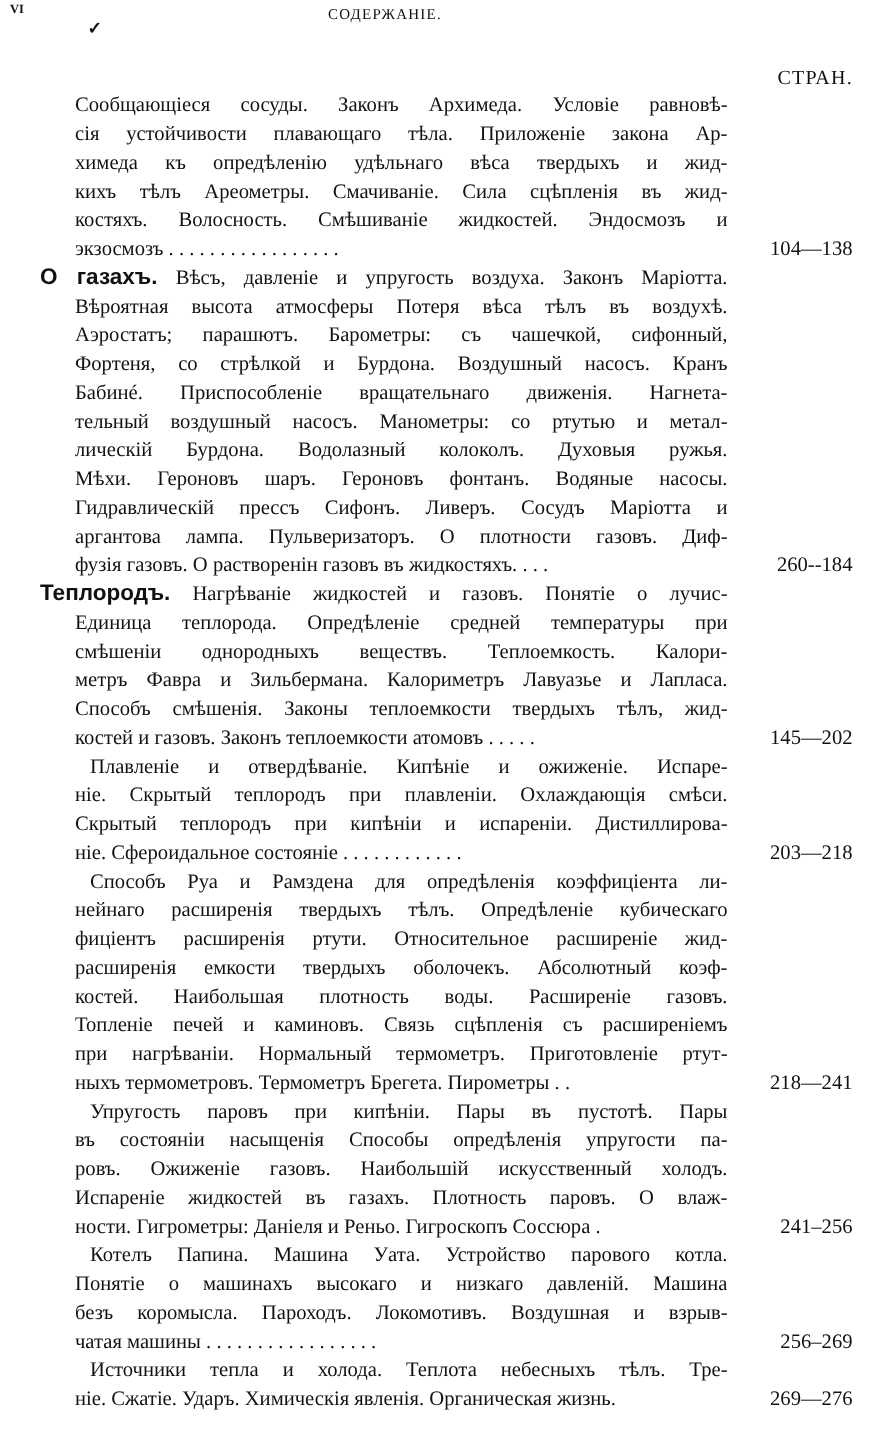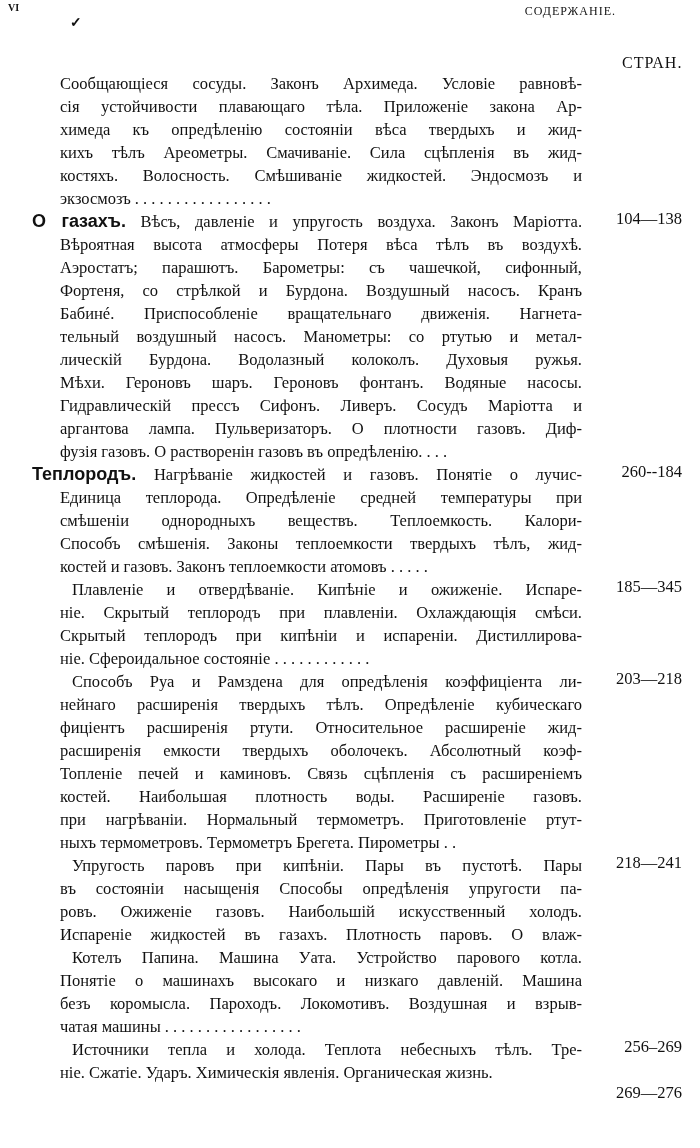--- a/index.html
+++ b/index.html
@@ -1,49 +1,49 @@
 <!DOCTYPE html>
 <html><head>
 <meta charset="utf-8">
 <style>
   html,body{margin:0;padding:0;background:#fff;}
   body{width:700px;height:1148px;overflow:hidden;position:relative;
        font-family:"Liberation Serif","DejaVu Serif",serif;color:#111;}
   .pnum{position:absolute;left:8px;top:2px;font-size:10px;font-weight:bold;}
-  .runhead{position:absolute;left:0;width:616px;top:4px;text-align:right;
+  .runhead{position:absolute;left:0;width:616px;top:4px;text-align:center;
            font-size:12px;letter-spacing:1px;}
   .mark{position:absolute;left:70px;top:14px;font-size:14px;font-weight:bold;}
   .colhead{position:absolute;left:622px;top:54px;font-size:16px;letter-spacing:1px;}
   .toc{position:absolute;left:0;top:72px;width:700px;}
   .line{position:relative;height:23px;line-height:23px;font-size:16.5px;white-space:nowrap;}
   .txt{position:absolute;left:60px;width:522px;text-align:justify;text-align-last:justify;overflow:hidden;}
   .txt.last{text-align-last:left;}
   .txt.ind{left:72px;width:510px;}
   .txt.head{left:32px;width:550px;}
-  .pages{position:absolute;right:18px;font-size:16.5px;margin-top:20px;}
+  .pages{position:absolute;right:18px;font-size:16.5px;}
   b{font-family:"Liberation Sans","DejaVu Sans",sans-serif;font-size:18px;}
 </style>
 </head>
 <body>
 
 <div class="pnum">VI</div>
 <div class="mark">✓</div>
 <div class="runhead">СОДЕРЖАНІЕ.</div>
 <div class="colhead">СТРАН.</div>
 
 <div class="toc" id="toc">
     <div>
       <div class="line">
         <div class="txt"><span>Сообщающіеся сосуды. Законъ Архимеда. Условіе равновѣ-</span></div>
       </div>
       <div class="line">
         <div class="txt"><span>сія устойчивости плавающаго тѣла. Приложеніе закона Ар-</span></div>
       </div>
       <div class="line">
-        <div class="txt"><span>химеда къ опредѣленію состояніи вѣса твердыхъ и жид-</span></div>
+        <div class="txt"><span>химеда къ опредѣленію удѣльнаго вѣса твердыхъ и жид-</span></div>
       </div>
       <div class="line">
         <div class="txt"><span>кихъ тѣлъ Ареометры. Смачиваніе. Сила сцѣпленія въ жид-</span></div>
       </div>
       <div class="line">
         <div class="txt"><span>костяхъ. Волосность. Смѣшиваніе жидкостей. Эндосмозъ и</span></div>
       </div>
       <div class="line">
         <div class="txt last"><span>экзосмозъ . . . . . . . . . . . . . . . . .</span></div>
         <div class="pages">104—138</div>
@@ -74,40 +74,43 @@
       <div class="line">
         <div class="txt"><span>Мѣхи. Героновъ шаръ. Героновъ фонтанъ. Водяные насосы.</span></div>
       </div>
       <div class="line">
         <div class="txt"><span>Гидравлическій прессъ Сифонъ. Ливеръ. Сосудъ Маріотта и</span></div>
       </div>
       <div class="line">
         <div class="txt"><span>аргантова лампа. Пульверизаторъ. О плотности газовъ. Диф-</span></div>
       </div>
       <div class="line">
-        <div class="txt last"><span>фузія газовъ. О растворенін газовъ въ опредѣленію. . . .</span></div>
+        <div class="txt last"><span>фузія газовъ. О растворенін газовъ въ жидкостяхъ. . . .</span></div>
         <div class="pages">260--184</div>
       </div>
     </div>
     <div>
       <div class="line">
         <div class="txt head"><b>Теплородъ.</b> <span>Нагрѣваніе жидкостей и газовъ. Понятіе о лучис-</span></div>
       </div>
       <div class="line">
         <div class="txt"><span>Единица теплорода. Опредѣленіе средней температуры при</span></div>
       </div>
       <div class="line">
         <div class="txt"><span>смѣшеніи однородныхъ веществъ. Теплоемкость. Калори-</span></div>
       </div>
       <div class="line">
+        <div class="txt"><span>метръ Фавра и Зильбермана. Калориметръ Лавуазье и Лапласа.</span></div>
+      </div>
+      <div class="line">
         <div class="txt"><span>Способъ смѣшенія. Законы теплоемкости твердыхъ тѣлъ, жид-</span></div>
       </div>
       <div class="line">
         <div class="txt last"><span>костей и газовъ. Законъ теплоемкости атомовъ . . . . .</span></div>
-        <div class="pages">185—345</div>
+        <div class="pages">145—202</div>
       </div>
     </div>
     <div>
       <div class="line">
         <div class="txt ind"><span>Плавленіе и отвердѣваніе. Кипѣніе и ожиженіе. Испаре-</span></div>
       </div>
       <div class="line">
         <div class="txt"><span>ніе. Скрытый теплородъ при плавленіи. Охлаждающія смѣси.</span></div>
       </div>
       <div class="line">
@@ -125,24 +128,24 @@
       <div class="line">
         <div class="txt"><span>нейнаго расширенія твердыхъ тѣлъ. Опредѣленіе кубическаго</span></div>
       </div>
       <div class="line">
         <div class="txt"><span>фиціентъ расширенія ртути. Относительное расширеніе жид-</span></div>
       </div>
       <div class="line">
         <div class="txt"><span>расширенія емкости твердыхъ оболочекъ. Абсолютный коэф-</span></div>
       </div>
       <div class="line">
-        <div class="txt"><span>Топленіе печей и каминовъ. Связь сцѣпленія съ расширеніемъ</span></div>
+        <div class="txt"><span>костей. Наибольшая плотность воды. Расширеніе газовъ.</span></div>
       </div>
       <div class="line">
-        <div class="txt"><span>костей. Наибольшая плотность воды. Расширеніе газовъ.</span></div>
+        <div class="txt"><span>Топленіе печей и каминовъ. Связь сцѣпленія съ расширеніемъ</span></div>
       </div>
       <div class="line">
         <div class="txt"><span>при нагрѣваніи. Нормальный термометръ. Приготовленіе ртут-</span></div>
       </div>
       <div class="line">
         <div class="txt last"><span>ныхъ термометровъ. Термометръ Брегета. Пирометры . .</span></div>
         <div class="pages">218—241</div>
       </div>
     </div>
     <div>
@@ -150,20 +153,24 @@
         <div class="txt ind"><span>Упругость паровъ при кипѣніи. Пары въ пустотѣ. Пары</span></div>
       </div>
       <div class="line">
         <div class="txt"><span>въ состояніи насыщенія Способы опредѣленія упругости па-</span></div>
       </div>
       <div class="line">
         <div class="txt"><span>ровъ. Ожиженіе газовъ. Наибольшій искусственный холодъ.</span></div>
       </div>
       <div class="line">
         <div class="txt"><span>Испареніе жидкостей въ газахъ. Плотность паровъ. О влаж-</span></div>
+      </div>
+      <div class="line">
+        <div class="txt last"><span>ности. Гигрометры: Даніеля и Реньо. Гигроскопъ Соссюра .</span></div>
+        <div class="pages">241–256</div>
       </div>
     </div>
     <div>
       <div class="line">
         <div class="txt ind"><span>Котелъ Папина. Машина Уата. Устройство парового котла.</span></div>
       </div>
       <div class="line">
         <div class="txt"><span>Понятіе о машинахъ высокаго и низкаго давленій. Машина</span></div>
       </div>
       <div class="line">

